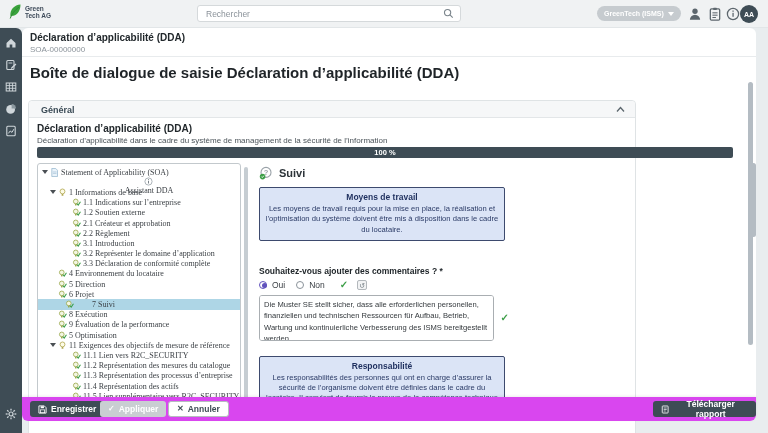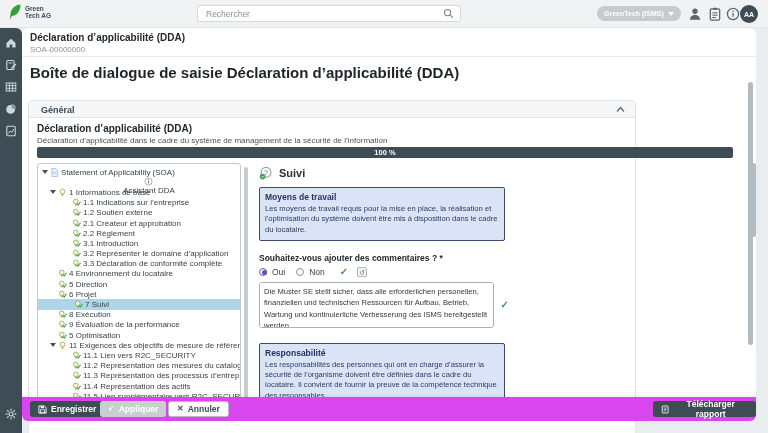--- a/index.html
+++ b/index.html
@@ -36,36 +36,36 @@
   .panel{position:absolute;left:6px;top:72px;width:608px;height:340px;border:1px solid #dfe3e5;border-radius:4px;background:#fff;}
   .panel-hd{position:relative;height:17px;background:#f6f7f8;border-bottom:1px solid #e3e6e8;border-radius:4px 4px 0 0;}
   .panel-hd-label{position:absolute;left:12px;top:4px;font-size:9px;font-weight:bold;color:#3a4a55;}
   .panel-chev{position:absolute;right:10px;top:5px;cursor:pointer;}
   .soa-heading{position:absolute;left:8px;top:22px;font-size:10px;font-weight:bold;color:#22282c;}
   .soa-desc{position:absolute;left:8px;top:35px;font-size:8px;color:#4a5258;}
   .progress{position:absolute;left:8px;top:46px;width:696px;height:11px;background:#3e4c55;border-radius:2px;color:#fff;
     font-size:7.5px;font-weight:bold;display:flex;align-items:center;justify-content:center;}
 
   
-  .treebox{position:absolute;left:8px;top:62px;width:204px;height:258px;border:1px solid #c3c9cd;border-radius:3px;overflow:hidden;padding-top:3px;background:#fff;}
+  .treebox{position:absolute;left:8px;top:62px;width:204px;height:258px;border:1px solid #c3c9cd;border-radius:3px;overflow:hidden;padding-top:3px;background:#fff;font-family:Liberation Serif, serif;}
   .tree-row{position:relative;height:10.2px;display:flex;align-items:center;font-size:8px;color:#3a3f44;white-space:nowrap;cursor:pointer;}
   .tree-row.selected{background:#aed6e6;}
   .tree-arrow{width:0;height:0;border-left:3.5px solid transparent;border-right:3.5px solid transparent;border-top:4.5px solid #4a4f54;margin-right:2px;flex:none;}
   .tree-ic{width:9px;height:9px;margin-right:2px;flex:none;}
   .tree-scroll{position:absolute;left:215px;top:66px;width:4px;height:246px;background:#c6cdd2;border-radius:2px;cursor:pointer;}
 
   
   .formpane{position:absolute;left:224px;top:62px;width:482px;height:258px;overflow:hidden;}
   .form-inner{position:absolute;left:6px;top:0;width:250px;}
   .form-hd{display:flex;align-items:center;gap:6px;height:16px;margin-top:2px;}
   .form-hd-label{font-size:11px;font-weight:bold;color:#2c3338;}
-  .infobox{margin-top:6px;width:246px;background:#dbe4f6;border:1px solid #3d4a6e;border-radius:2px;padding:4px 5px 5px 5px;}
+  .infobox{margin-top:6px;width:246px;background:#dbe4f6;border:1px solid #3d4a6e;border-radius:2px;padding:4px 5px 5px 5px;text-align:center;}
   .infobox-title{font-size:8.5px;font-weight:bold;color:#1e2f5e;margin-bottom:2px;}
   .infobox-text{font-size:7.6px;color:#2a3a66;line-height:1.35;}
-  .q-label{margin-top:12px;font-size:8.5px;font-weight:bold;color:#22282c;}
+  .q-label{margin-top:25px;font-size:8.5px;font-weight:bold;color:#22282c;}
   .radio-row{margin-top:4px;display:flex;align-items:center;gap:5px;}
   .radio{width:8px;height:8px;border-radius:50%;border:1px solid #8a9299;background:#fff;position:relative;cursor:pointer;flex:none;}
   .radio.sel{border-color:#6153bd;}
   .radio.sel::after{content:"";position:absolute;left:1.5px;top:1.5px;width:5px;height:5px;border-radius:50%;background:#6153bd;}
   .radio-lab{font-size:8.5px;color:#3a3f44;margin-right:6px;}
   .ok-mark{color:#3c9e47;font-size:10px;font-weight:bold;line-height:1;margin-left:4px;}
   .reset-box{width:10px;height:10px;border:1px solid #b3b8bc;border-radius:2px;background:#f2f3f4;color:#6b757c;
     font-size:7px;line-height:9px;text-align:center;margin-left:4px;cursor:pointer;}
   .ta-wrap{margin-top:5px;display:flex;align-items:center;gap:3px;}
   .comment-ta{width:240px;height:46px;resize:none;border:1px solid #a9aeb2;border-radius:3px;padding:3px 4px;
@@ -291,21 +291,21 @@
             <span>5 Direction</span>
           </div>
           <div class="tree-row" style="padding-left: 20px;">
             <svg viewBox="0 0 10 10" class="tree-ic">
               <circle cx="4.2" cy="3.8" r="2.6" fill="#f3f6e2" stroke="#9aa84a" stroke-width=".9"></circle>
               <rect x="3.3" y="6.4" width="1.8" height="1.8" rx=".4" fill="#9aa84a"></rect>
               <path d="M5.4 6.2 L6.9 7.8 L9.4 4.2" fill="none" stroke="#3c9e47" stroke-width="1.2"></path>
             </svg>
             <span>6 Projet</span>
           </div>
-          <div class="tree-row selected" style="padding-left: 36px;">
+          <div class="tree-row selected" style="padding-left: 27px; gap: 16px;">
             <svg viewBox="0 0 10 10" class="tree-ic">
               <circle cx="4.2" cy="3.8" r="2.6" fill="#f3f6e2" stroke="#9aa84a" stroke-width=".9"></circle>
               <rect x="3.3" y="6.4" width="1.8" height="1.8" rx=".4" fill="#9aa84a"></rect>
               <path d="M5.4 6.2 L6.9 7.8 L9.4 4.2" fill="none" stroke="#3c9e47" stroke-width="1.2"></path>
             </svg>
             <span>7 Suivi</span>
           </div>
           <div class="tree-row" style="padding-left: 20px;">
             <svg viewBox="0 0 10 10" class="tree-ic">
               <circle cx="4.2" cy="3.8" r="2.6" fill="#f3f6e2" stroke="#9aa84a" stroke-width=".9"></circle>

